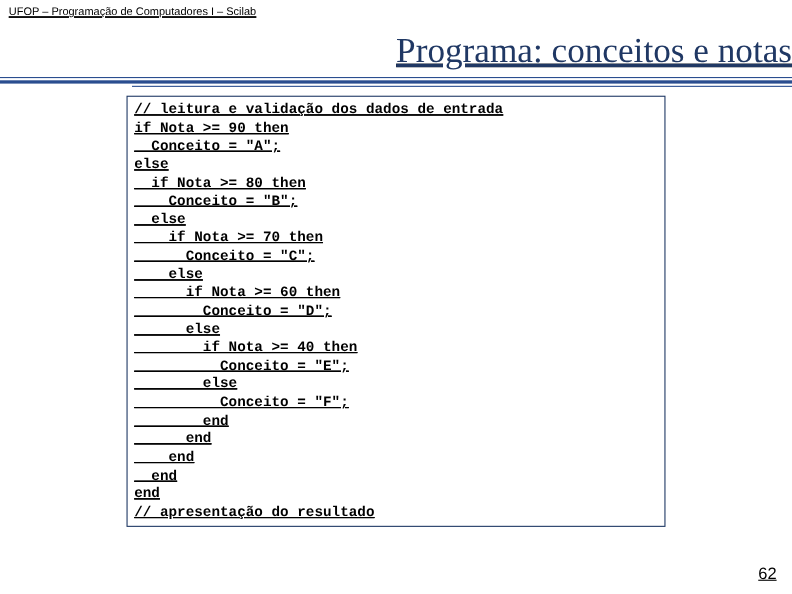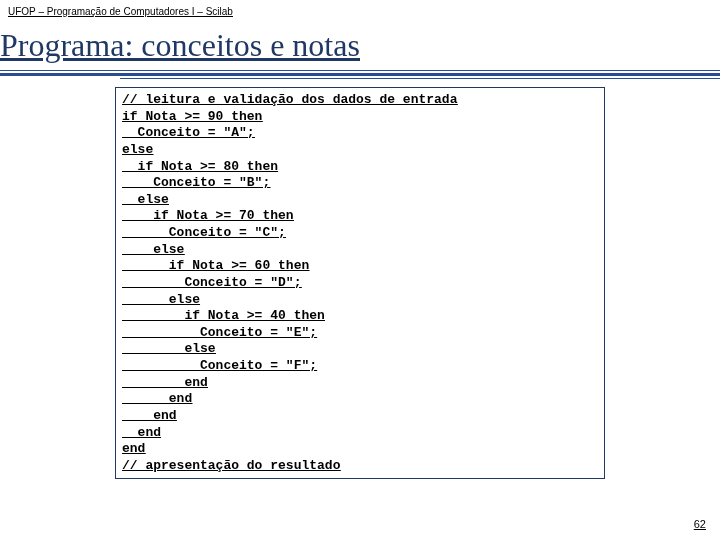--- a/index.html
+++ b/index.html
@@ -13,21 +13,21 @@
   }
   .header-text {
     font-size: 10px;
     color: #000;
     padding: 6px 0 0 8px;
   }
   .title {
     font-family: "Times New Roman", Times, serif;
     font-size: 32px;
     color: #203864;
-    text-align: left;
+    text-align: right;
     margin-top: 10px;
     margin-bottom: 6px;
     font-weight: normal;
   }
   .hr-wrap {
     width: 100%;
     padding: 0;
   }
   .hr-line {
     height: 1px;
@@ -56,21 +56,21 @@
     font-size: 13px;
     font-weight: bold;
     line-height: 1.28;
     white-space: pre;
     color: #000;
   }
   .page-num {
     position: absolute;
     bottom: 10px;
     right: 14px;
-    font-size: 11px;
+    font-size: 15px;
     color: #000;
   }
 </style>
 </head>
 <body>
 
 <div class="header-text">UFOP – Programação de Computadores I – Scilab</div>
 
 <h1 class="title">Programa: conceitos e notas</h1>
 

